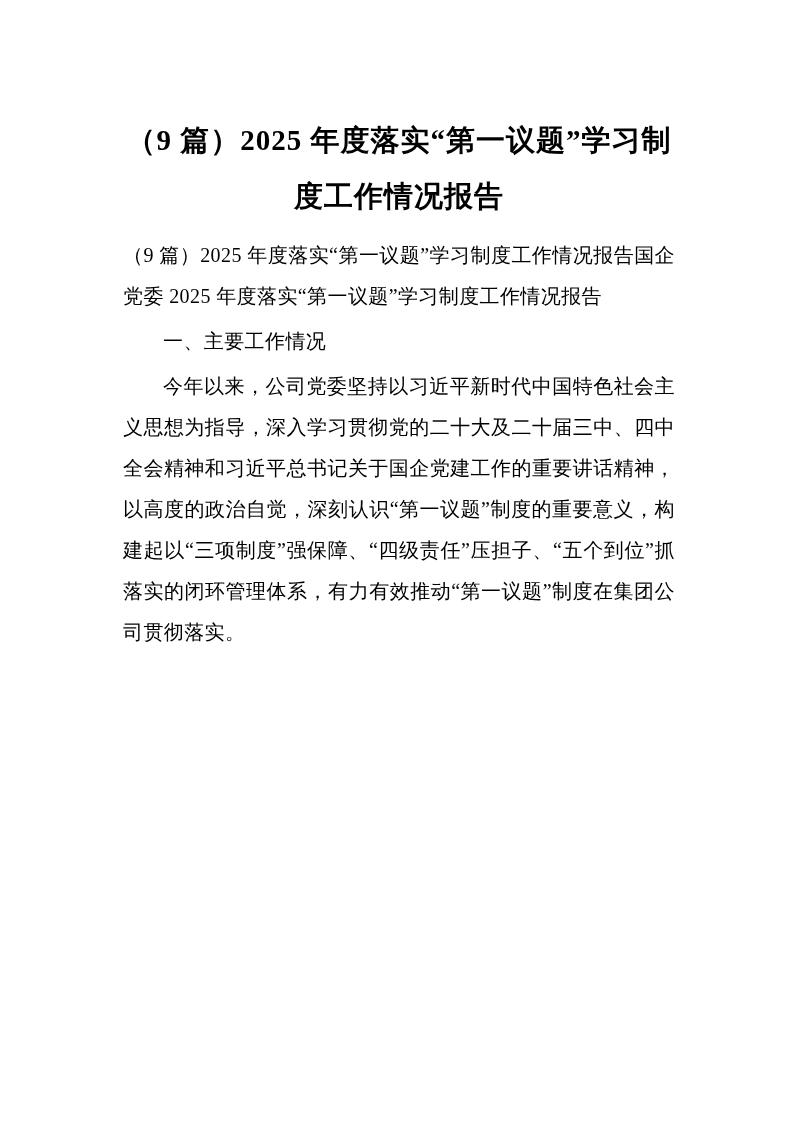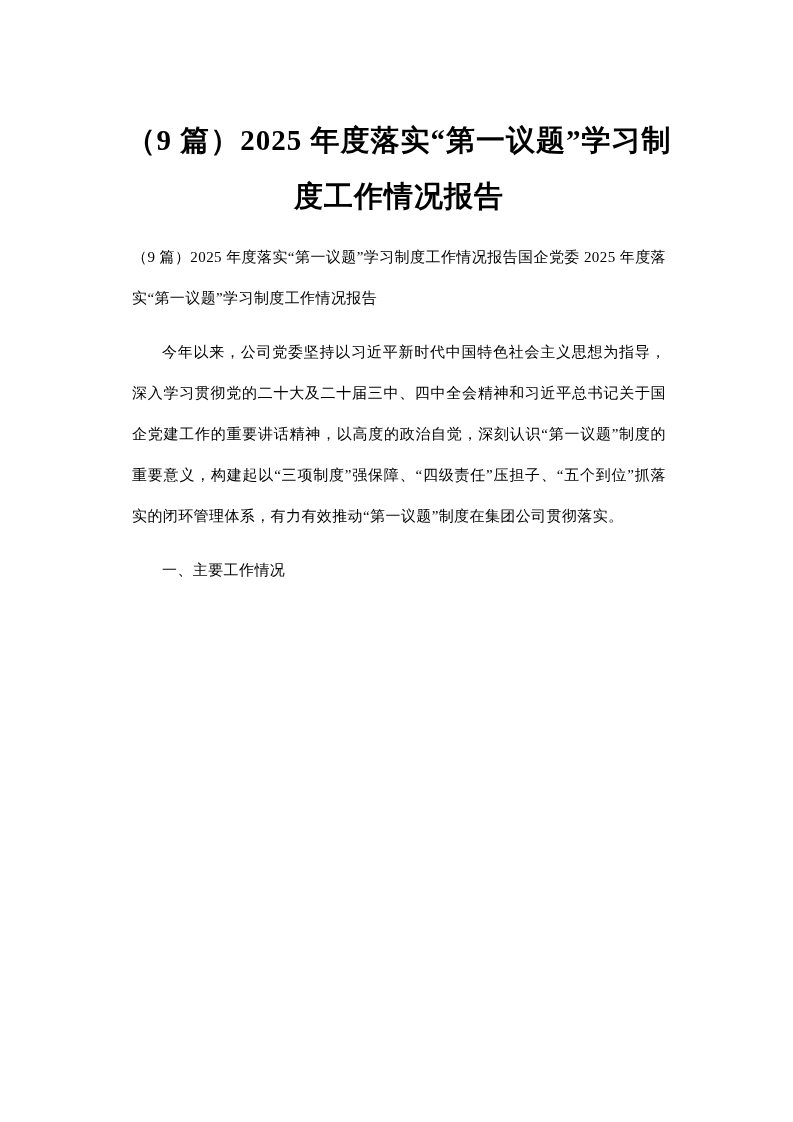--- a/index.html
+++ b/index.html
@@ -25,34 +25,34 @@
   }
   .doc-title {
     margin: 0 0 11px 0;
     font-size: 29px;
     line-height: 56px;
     font-weight: bold;
     text-align: center;
     letter-spacing: 1px;
   }
   .para {
-    margin: 13px;
-    font-size: 15px;
+    margin: 4px;
+    font-size: 20px;
     line-height: 41px;
     text-align: justify;
     letter-spacing: 0.4px;
     word-break: break-all;
   }
   .indent-2 {
     text-indent: 2em;
   }
 </style>
 </head>
 <body>
 
 <div class="page">
   <div class="content">
     <h1 class="doc-title">（9 篇）2025 年度落实“第一议题”学习制度工作情况报告</h1>
     <p class="para">（9 篇）2025 年度落实“第一议题”学习制度工作情况报告国企党委 2025 年度落实“第一议题”学习制度工作情况报告</p>
+    <p class="para indent-2">一、主要工作情况</p>
     <p class="para indent-2">今年以来，公司党委坚持以习近平新时代中国特色社会主义思想为指导，深入学习贯彻党的二十大及二十届三中、四中全会精神和习近平总书记关于国企党建工作的重要讲话精神，以高度的政治自觉，深刻认识“第一议题”制度的重要意义，构建起以“三项制度”强保障、“四级责任”压担子、“五个到位”抓落实的闭环管理体系，有力有效推动“第一议题”制度在集团公司贯彻落实。</p>
-    <p class="para indent-2">一、主要工作情况</p>
   </div>
 </div>
 
 </body></html>

